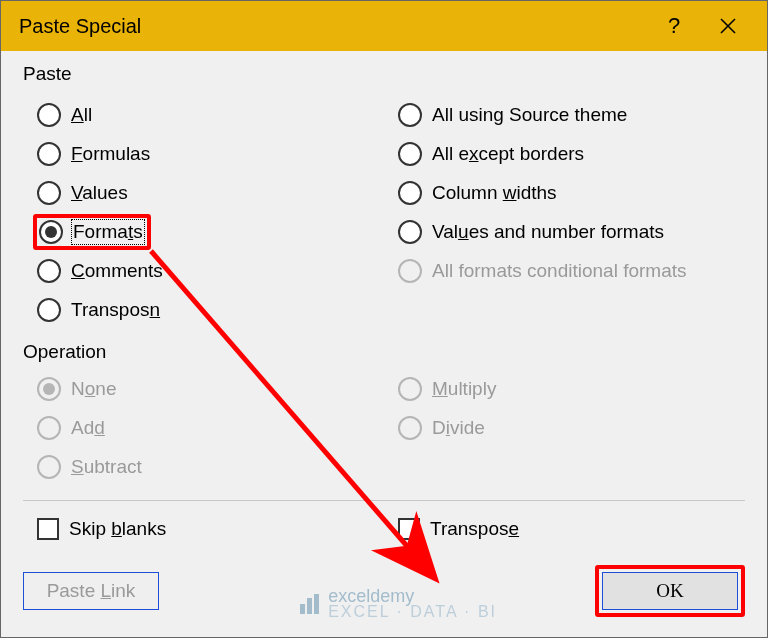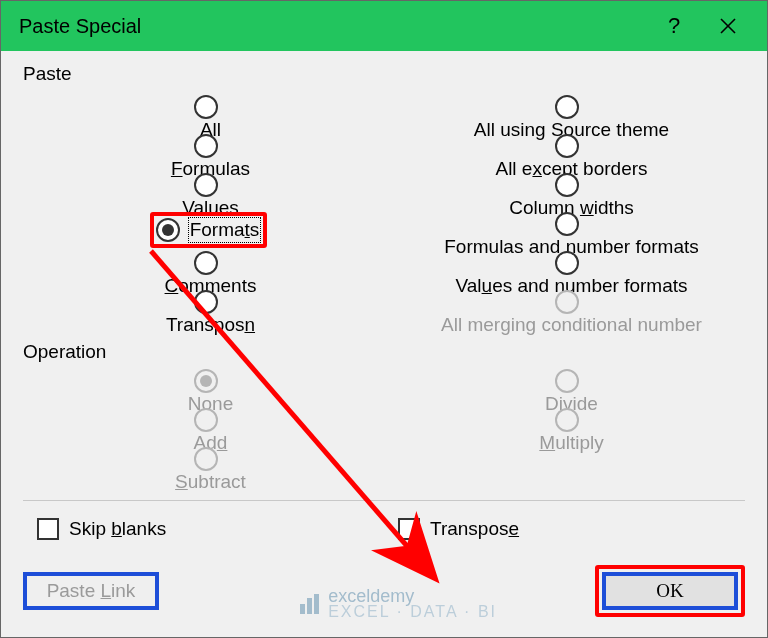--- a/index.html
+++ b/index.html
@@ -12,21 +12,21 @@
     font-size: 19px;
     color: #000;
     position: relative;
     border: 1px solid #666;
   }
   .titlebar {
     display: flex;
     align-items: center;
     height: 50px;
     padding: 0 12px 0 18px;
-    background: #22c55e;
+    background: #eab308;
   }
   .titlebar .title {
     flex: 1;
     font-size: 20px;
   }
   .titlebar .btn {
     width: 54px;
     height: 44px;
     display: flex;
     align-items: center;
@@ -50,21 +50,20 @@
     min-width: 0;
   }
   .col.left { flex: 0 0 50%; }
   .col.right { flex: 0 0 50%; }
   .radio-row {
     display: flex;
     align-items: center;
     height: 39px;
     padding-left: 14px;
     white-space: nowrap;
-    flex-direction: column;
   }
   .radio {
     width: 24px;
     height: 24px;
     border-radius: 50%;
     border: 2px solid #333;
     margin-right: 10px;
     display: inline-flex;
     align-items: center;
     justify-content: center;
@@ -127,21 +126,21 @@
     display: flex;
     justify-content: space-between;
     align-items: center;
     padding: 0 22px 18px 22px;
     margin-top: 18px;
     position: relative;
   }
   .pushbtn {
     height: 38px;
     min-width: 136px;
-    border: 4px solid #1d4ed8;
+    border: 1px solid #1d4ed8;
     background: #e1e1e1;
     font-size: 19px;
     display: flex;
     align-items: center;
     justify-content: center;
     padding: 0 18px;
   }
   .pushbtn.disabled {
     color: #9a9a9a;
     background: #efefef;
@@ -255,29 +254,25 @@
       <div class="radio-row">
         <span class="radio"></span>
         <span class="rlabel"><span>All e</span><span class="ul">x</span><span>cept borders</span></span>
       </div>
       <div class="radio-row">
         <span class="radio"></span>
         <span class="rlabel"><span>Column </span><span class="ul">w</span><span>idths</span></span>
       </div>
       <div class="radio-row">
         <span class="radio"></span>
-        <span class="rlabel">Formulas and number formats</span>
-      </div>
-      <div class="radio-row">
-        <span class="radio"></span>
         <span class="rlabel"><span>Val</span><span class="ul">u</span><span>es and number formats</span></span>
       </div>
       <div class="radio-row">
         <span class="radio disabled"></span>
-        <span class="rlabel disabled">All merging conditional number</span>
+        <span class="rlabel disabled">All formats conditional formats</span>
       </div>
     </div>
   </div>
 
   <div class="group-label">Operation</div>
 
   <div class="two-col">
     <div class="col left">
       <div class="radio-row">
         <span class="radio checked disabled"></span>
@@ -288,25 +283,25 @@
         <span class="rlabel disabled"><span>Ad</span><span class="ul">d</span></span>
       </div>
       <div class="radio-row">
         <span class="radio disabled"></span>
         <span class="rlabel disabled"><span class="ul">S</span><span>ubtract</span></span>
       </div>
     </div>
     <div class="col right">
       <div class="radio-row">
         <span class="radio disabled"></span>
+        <span class="rlabel disabled"><span class="ul">M</span><span>ultiply</span></span>
+      </div>
+      <div class="radio-row">
+        <span class="radio disabled"></span>
         <span class="rlabel disabled"><span>D</span><span class="ul">i</span><span>vide</span></span>
-      </div>
-      <div class="radio-row">
-        <span class="radio disabled"></span>
-        <span class="rlabel disabled"><span class="ul">M</span><span>ultiply</span></span>
       </div>
     </div>
   </div>
 
   <div class="divider-row">
     <span class="hr"></span>
   </div>
 
   <div class="two-col">
     <div class="col left">

